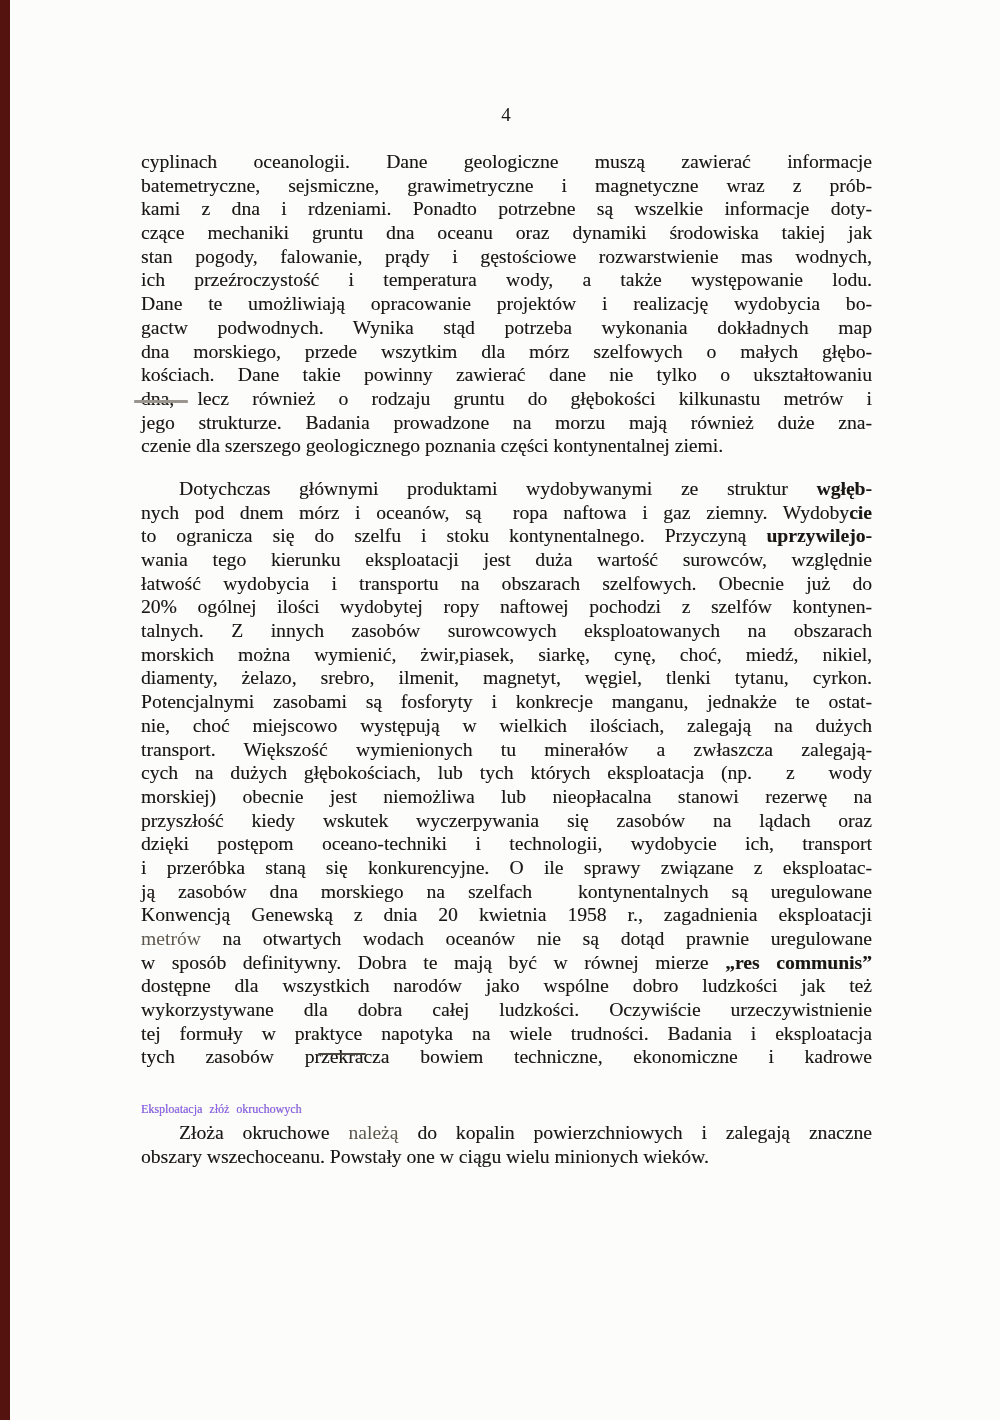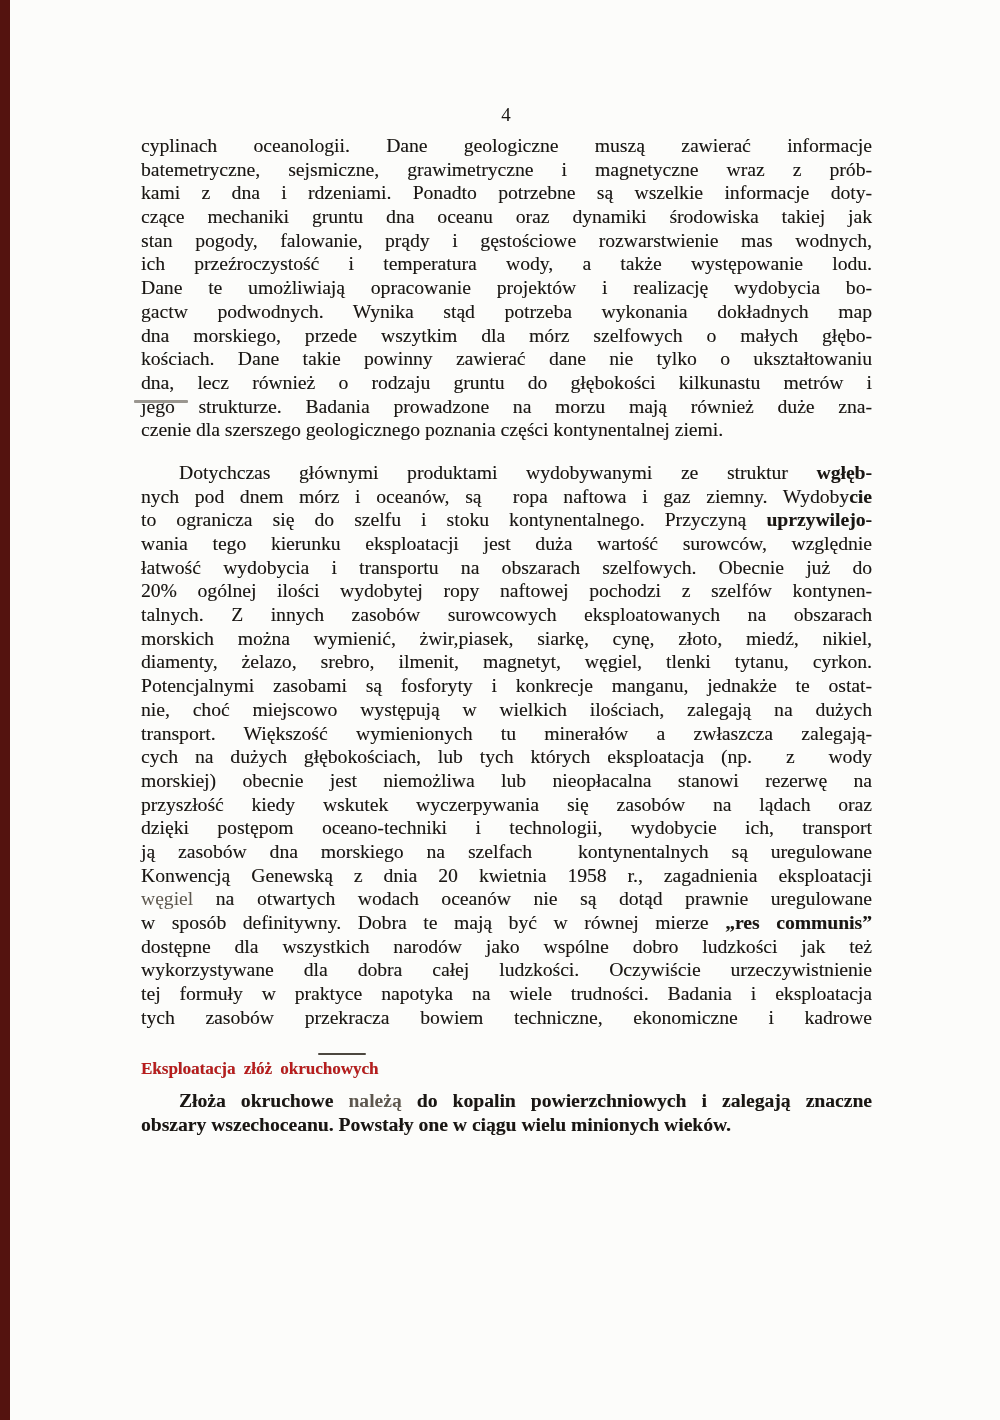--- a/index.html
+++ b/index.html
@@ -10,38 +10,38 @@
   }
   .scan-bar{
     position:absolute;left:0;top:0;width:10px;height:1420px;
   }
   .page-number{
     position:absolute;left:141px;top:104px;width:731px;
     text-align:center;font-size:19px;color:#191613;
     letter-spacing:1px;
   }
   .text-column{
-    position:absolute;left:141px;top:134px;width:731px;
+    position:absolute;left:141px;top:150px;width:731px;
     font-size:19.6px;line-height:23.7px;color:#191613;
     text-shadow:0.3px 0.3px 0 rgba(20,16,10,0.35);
   }
   .paragraph{margin:0;}
   .line{
     text-align:justify;
     text-align-last:justify;
     white-space:normal;
     height:23.7px;overflow:visible;
   }
   .line.last{text-align-last:left;}
   .line.indent{text-indent:38px;}
   .b{font-weight:bold;}
   .f{color:#5d574e;text-shadow:none;}
   .heading{
-    font-weight:bold;font-size:17px;line-height:24px;
-    word-spacing:4px;color:#b91c1c;
+    font-weight:normal;font-size:12px;line-height:24px;
+    word-spacing:4px;color:#8b5cf6;
   }
   .artifact{position:absolute;border-radius:1px;}
   .artifact.dash-dna{left:134px;top:400px;width:54px;height:3px;background:#9a968f;}
   .artifact.dash-napotyka{left:318px;top:1053px;width:48px;height:2px;background:#4c473f;}
 </style>
 </head>
 <body>
 
 <div class="scan-bar" style="background: rgb(84, 19, 15);"></div>
 
@@ -64,39 +64,40 @@
       <div class="line last"><span>czenie dla szerszego geologicznego poznania części kontynentalnej ziemi.</span></div>
     </div>
     <div class="paragraph" style="margin-top: 19px;">
       <div class="line indent"><span>Dotychczas głównymi produktami wydobywanymi ze struktur </span><span class="b">wgłęb-</span></div>
       <div class="line"><span>nych pod dnem mórz i oceanów, są&nbsp; ropa naftowa i gaz ziemny. Wydoby</span><span class="b">cie</span></div>
       <div class="line"><span>to ogranicza się do szelfu i stoku kontynentalnego. Przyczyną </span><span class="b">uprzywilejo-</span></div>
       <div class="line"><span>wania tego kierunku eksploatacji jest duża wartość surowców, względnie</span></div>
       <div class="line"><span>łatwość wydobycia i transportu na obszarach szelfowych. Obecnie już do</span></div>
       <div class="line"><span>20% ogólnej ilości wydobytej ropy naftowej pochodzi z szelfów kontynen-</span></div>
       <div class="line"><span>talnych. Z innych zasobów surowcowych eksploatowanych na obszarach</span></div>
-      <div class="line"><span>morskich można wymienić, żwir,piasek, siarkę, cynę, złoto, miedź, nikiel,</span></div>
+      <div class="line"><span>morskich można wymienić, żwir,piasek, siarkę, cynę, choć, miedź, nikiel,</span></div>
       <div class="line"><span>diamenty, żelazo, srebro, ilmenit, magnetyt, węgiel, tlenki tytanu, cyrkon.</span></div>
       <div class="line"><span>Potencjalnymi zasobami są fosforyty i konkrecje manganu, jednakże te ostat-</span></div>
       <div class="line"><span>nie, choć miejscowo występują w wielkich ilościach, zalegają na dużych</span></div>
       <div class="line"><span>transport. Większość wymienionych tu minerałów a zwłaszcza zalegają-</span></div>
       <div class="line"><span>cych na dużych głębokościach, lub tych których eksploatacja (np.&nbsp; z&nbsp; wody</span></div>
       <div class="line"><span>morskiej) obecnie jest niemożliwa lub nieopłacalna stanowi rezerwę na</span></div>
       <div class="line"><span>przyszłość kiedy wskutek wyczerpywania się zasobów na lądach oraz</span></div>
       <div class="line"><span>dzięki postępom oceano-techniki i technologii, wydobycie ich, transport</span></div>
+      <div class="line"><span>i przeróbka staną się konkurencyjne. O ile sprawy związane z eksploatac-</span></div>
       <div class="line"><span>ją zasobów dna morskiego na szelfach&nbsp; kontynentalnych są uregulowane</span></div>
       <div class="line"><span>Konwencją Genewską z dnia 20 kwietnia 1958 r., zagadnienia eksploatacji</span></div>
-      <div class="line"><span class="f">węgiel</span><span> na otwartych wodach oceanów nie są dotąd prawnie uregulowane</span></div>
+      <div class="line"><span class="f">metrów</span><span> na otwartych wodach oceanów nie są dotąd prawnie uregulowane</span></div>
       <div class="line"><span>w sposób definitywny. Dobra te mają być w równej mierze </span><span class="b">„res communis”</span></div>
       <div class="line"><span>dostępne dla wszystkich narodów jako wspólne dobro ludzkości jak też</span></div>
       <div class="line"><span>wykorzystywane dla dobra całej ludzkości. Oczywiście urzeczywistnienie</span></div>
       <div class="line"><span>tej formuły w praktyce napotyka na wiele trudności. Badania i eksploatacja</span></div>
       <div class="line"><span>tych zasobów przekracza bowiem techniczne, ekonomiczne i kadrowe</span></div>
     </div>
     <div class="heading" style="margin-top: 28px;">Eksploatacja złóż okruchowych</div>
-    <div class="paragraph" style="margin-top: 8px; font-weight: bold;">
+    <div class="paragraph" style="">
       <div class="line indent"><span>Złoża okruchowe </span><span class="f">należą</span><span> do kopalin powierzchniowych i zalegają znaczne</span></div>
       <div class="line last"><span>obszary wszechoceanu. Powstały one w ciągu wielu minionych wieków.</span></div>
     </div>
   </div>
 
 <div class="artifact dash-dna"></div>
 <div class="artifact dash-napotyka"></div>
 
 </body></html>

